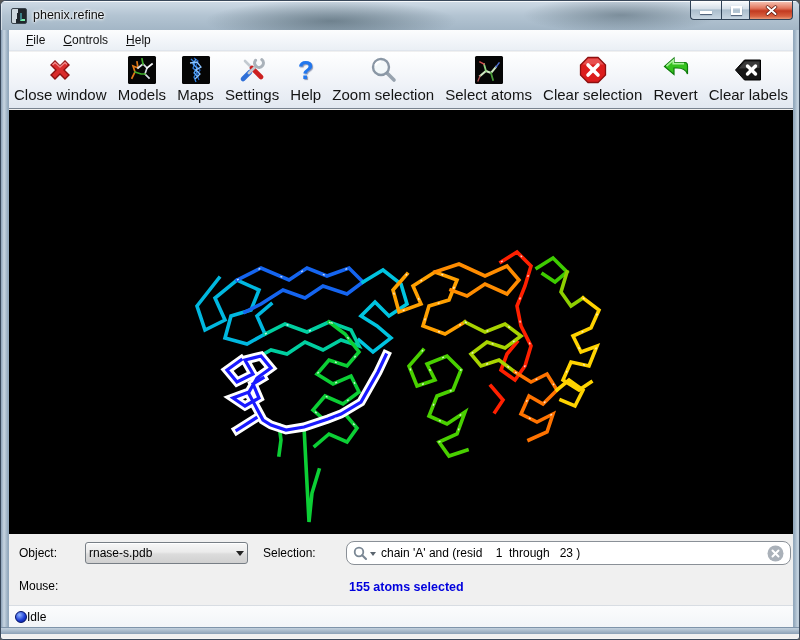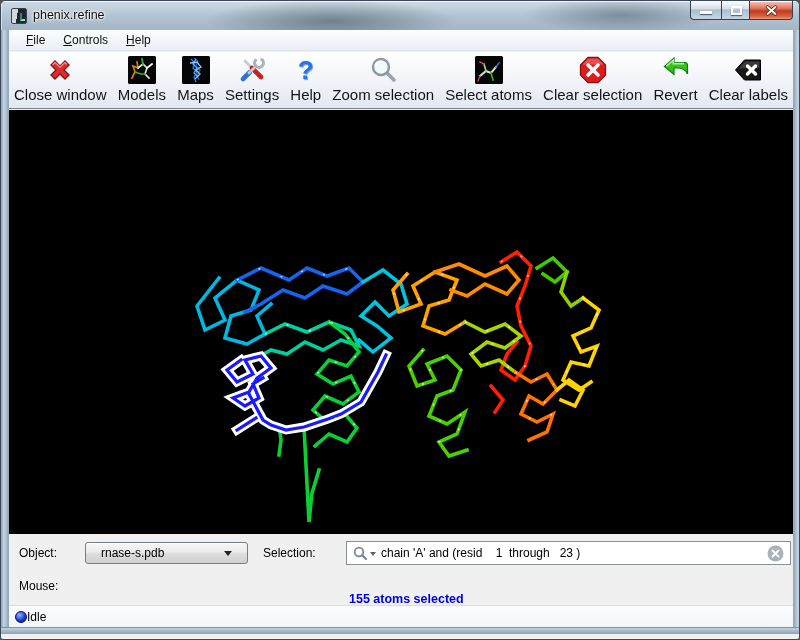--- a/index.html
+++ b/index.html
@@ -57,30 +57,30 @@
   .tb-icon { width:30px; height:30px; display:flex; align-items:center; justify-content:center; }
   .tb-label { font-size:15px; color:#141414; white-space:nowrap; }
   .help-q { font-weight:bold; font-size:26px; line-height:28px; color:#2277ee; text-shadow:1px 1px 1px rgba(10,30,90,.45); }
   
   .viewport { position:absolute; top:80px; left:0; width:784px; height:424px; background:#000; }
   
   .controls-panel { position:absolute; top:504px; left:0; width:784px; height:71px; background:#f0f0f0; }
   .ctl-label { position:absolute; font-size:12px; font-weight:normal; color:#000; }
   .combo { position:absolute; height:22px; width:163px; border:1px solid #777e85; border-radius:3px;
     background:linear-gradient(#f7f7f7,#ebebeb 45%,#dcdcdc 55%,#d0d0d0);
-    box-shadow:inset 0 1px 0 #fff; display:flex; align-items:center; padding:0 15px; cursor:default; }
+    box-shadow:inset 0 1px 0 #fff; display:flex; align-items:center; padding:0 3px; cursor:default; }
   .combo-value { flex:1; font-size:12px; color:#000; }
   .combo-arrow { width:0; height:0; border:4px solid transparent; border-top:5px solid #222; margin-top:4px; }
   .search-box { position:absolute; left:337px; top:7px; width:445px; height:24px; background:#fff;
-    border:1px solid #8a9097; border-radius:0; display:flex; align-items:center; padding:0 6px; }
+    border:1px solid #8a9097; border-radius:8px; display:flex; align-items:center; padding:0 6px; }
   .search-box input { flex:1; border:none; outline:none; font-size:12px; font-family:"Liberation Sans",sans-serif;
     color:#000; background:transparent; white-space:pre; }
   .mag-wrap { display:flex; align-items:center; margin-right:5px; }
   .mag-arrow { width:0; height:0; border:3.5px solid transparent; border-top:4.5px solid #5a646e; margin:4px 0 0 2px; }
-  .atoms-selected { position:absolute; left:340px; top:46px; font-size:12.5px; font-weight:bold;margin-top:12px; }
+  .atoms-selected { position:absolute; left:340px; top:46px; font-size:12.5px; font-weight:bold; }
   
   .statusbar { position:absolute; top:575px; left:0; width:784px; height:22px;
     background:linear-gradient(#fbfcfd,#f2f5f8); border-top:1px solid #d8dde3;
     display:flex; align-items:center; padding-left:6px; }
   .status-dot { width:12px; height:12px; border-radius:50%;
     background:radial-gradient(circle at 35% 30%, #8fb4ff, #1f3fd6 55%, #021a8a); border:1px solid #001066; }
   .status-text { font-size:12px; color:#000; }
   svg { display:block; }
 </style>
 </head>

